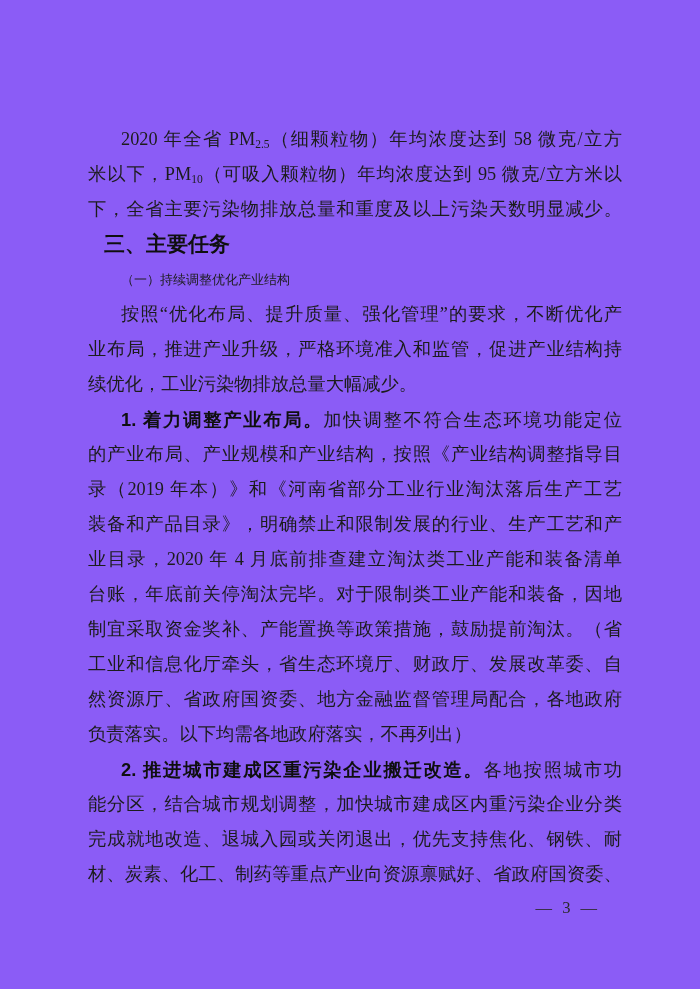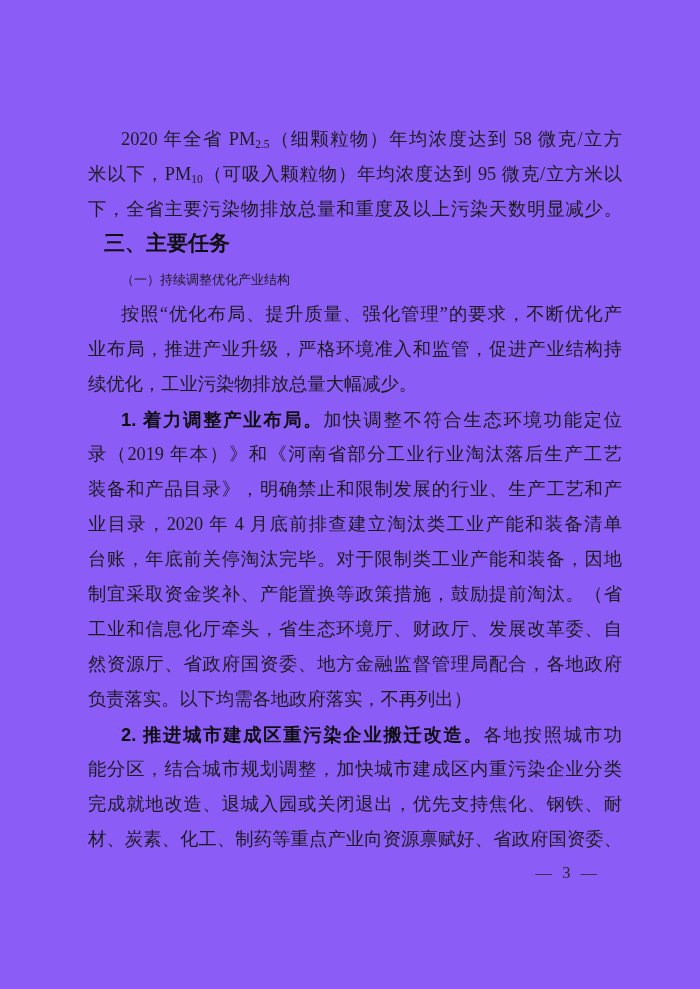--- a/index.html
+++ b/index.html
@@ -28,21 +28,21 @@
     text-align:justify;
     text-align-last:justify;
   }
   
   .ll{ text-align:left; }
   
   .ind{ text-indent:33px; }
   .h1{
     height:35px;line-height:35px;
     margin-left:16px;
-    font-family:Liberation Mono, monospace;
+    font-family:Liberation Serif, serif;
     font-weight:bold;
     font-size:21px;
     color:#0f0f0f;
   }
   .h2{
     height:35px;line-height:35px;
     text-indent:33px;
     font-size:13px;
     font-family:Liberation Serif, serif;
   }
@@ -78,20 +78,21 @@
 
     <div class="h1">三、主要任务</div>
 
     <div class="h2">（一）持续调整优化产业结构</div>
 
     <div class="line jl ind">按照“优化布局、提升质量、强化管理”的要求，不断优化产</div>
     <div class="line jl">业布局，推进产业升级，严格环境准入和监管，促进产业结构持</div>
     <div class="line ll">续优化，工业污染物排放总量大幅减少。</div>
 
     <div class="line jl ind"><span class="lead">1. 着力调整产业布局。</span><span>加快调整不符合生态环境功能定位</span></div>
+    <div class="line jl">的产业布局、产业规模和产业结构，按照《产业结构调整指导目</div>
     <div class="line jl">录（2019 年本）》和《河南省部分工业行业淘汰落后生产工艺</div>
     <div class="line jl">装备和产品目录》，明确禁止和限制发展的行业、生产工艺和产</div>
     <div class="line jl">业目录，2020 年 4 月底前排查建立淘汰类工业产能和装备清单</div>
     <div class="line jl">台账，年底前关停淘汰完毕。对于限制类工业产能和装备，因地</div>
     <div class="line jl">制宜采取资金奖补、产能置换等政策措施，鼓励提前淘汰。（省</div>
     <div class="line jl">工业和信息化厅牵头，省生态环境厅、财政厅、发展改革委、自</div>
     <div class="line jl">然资源厅、省政府国资委、地方金融监督管理局配合，各地政府</div>
     <div class="line ll">负责落实。以下均需各地政府落实，不再列出）</div>
 
     <div class="line jl ind"><span class="lead">2. 推进城市建成区重污染企业搬迁改造。</span><span>各地按照城市功</span></div>

